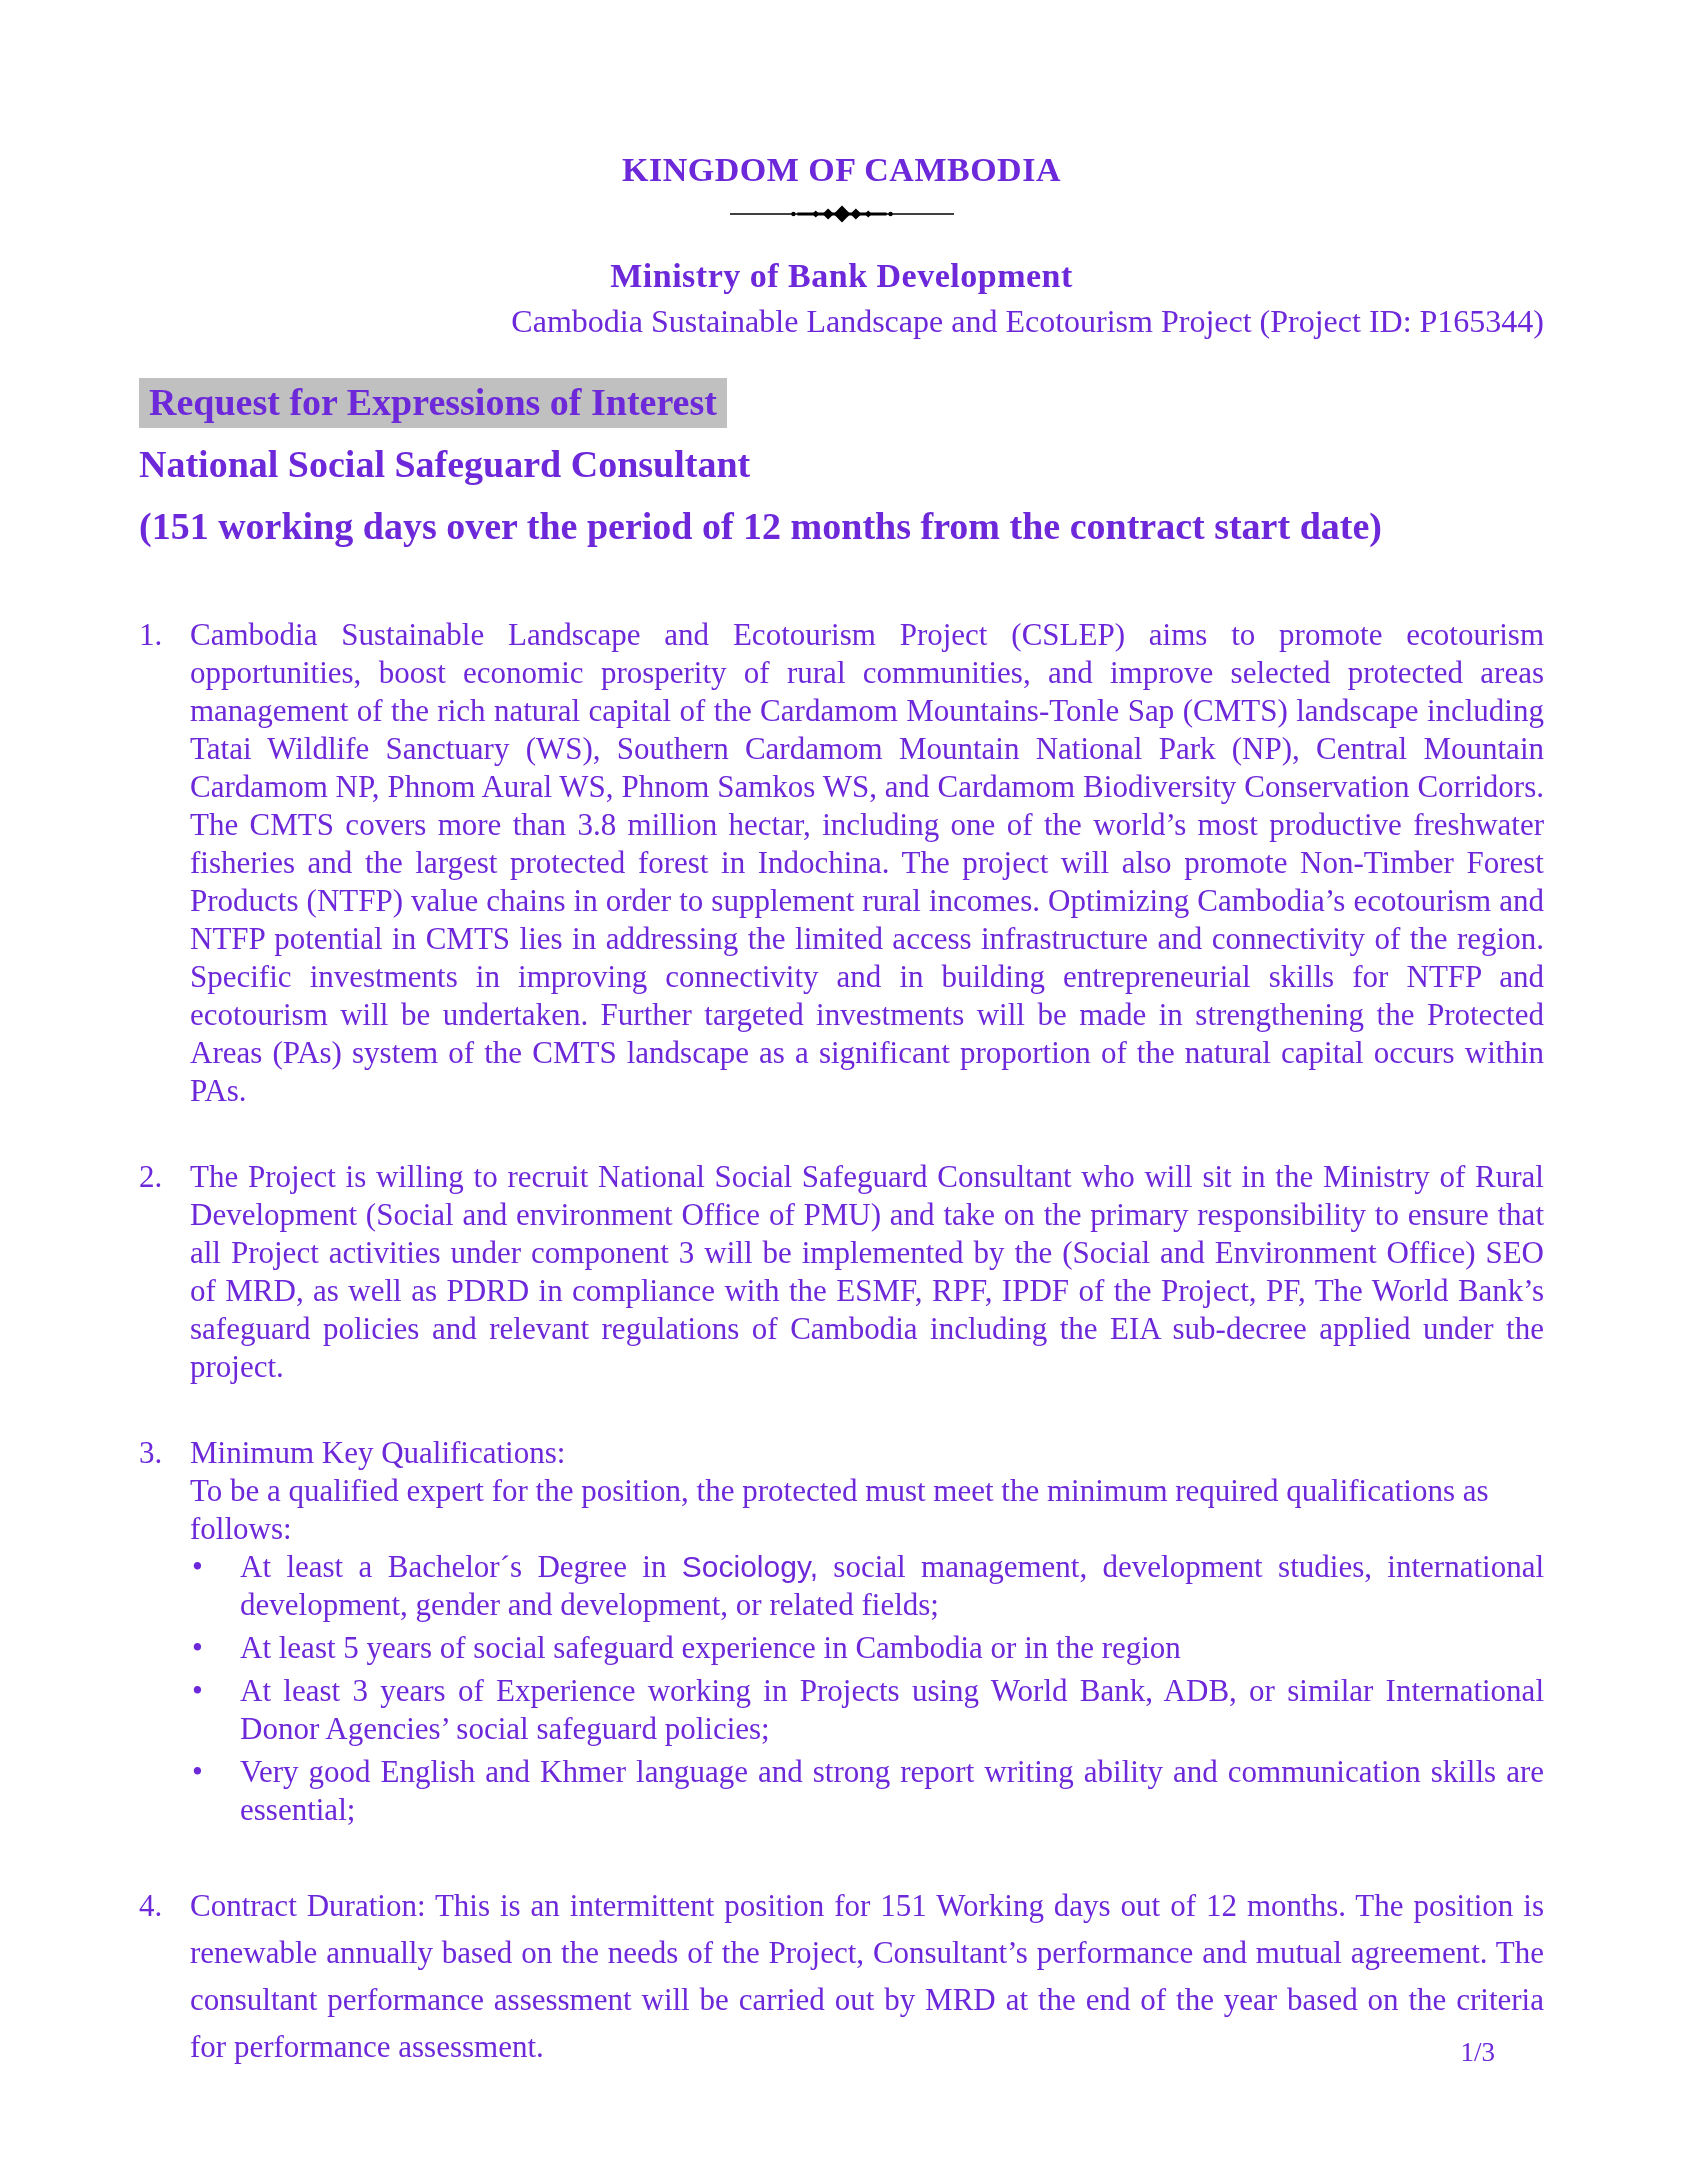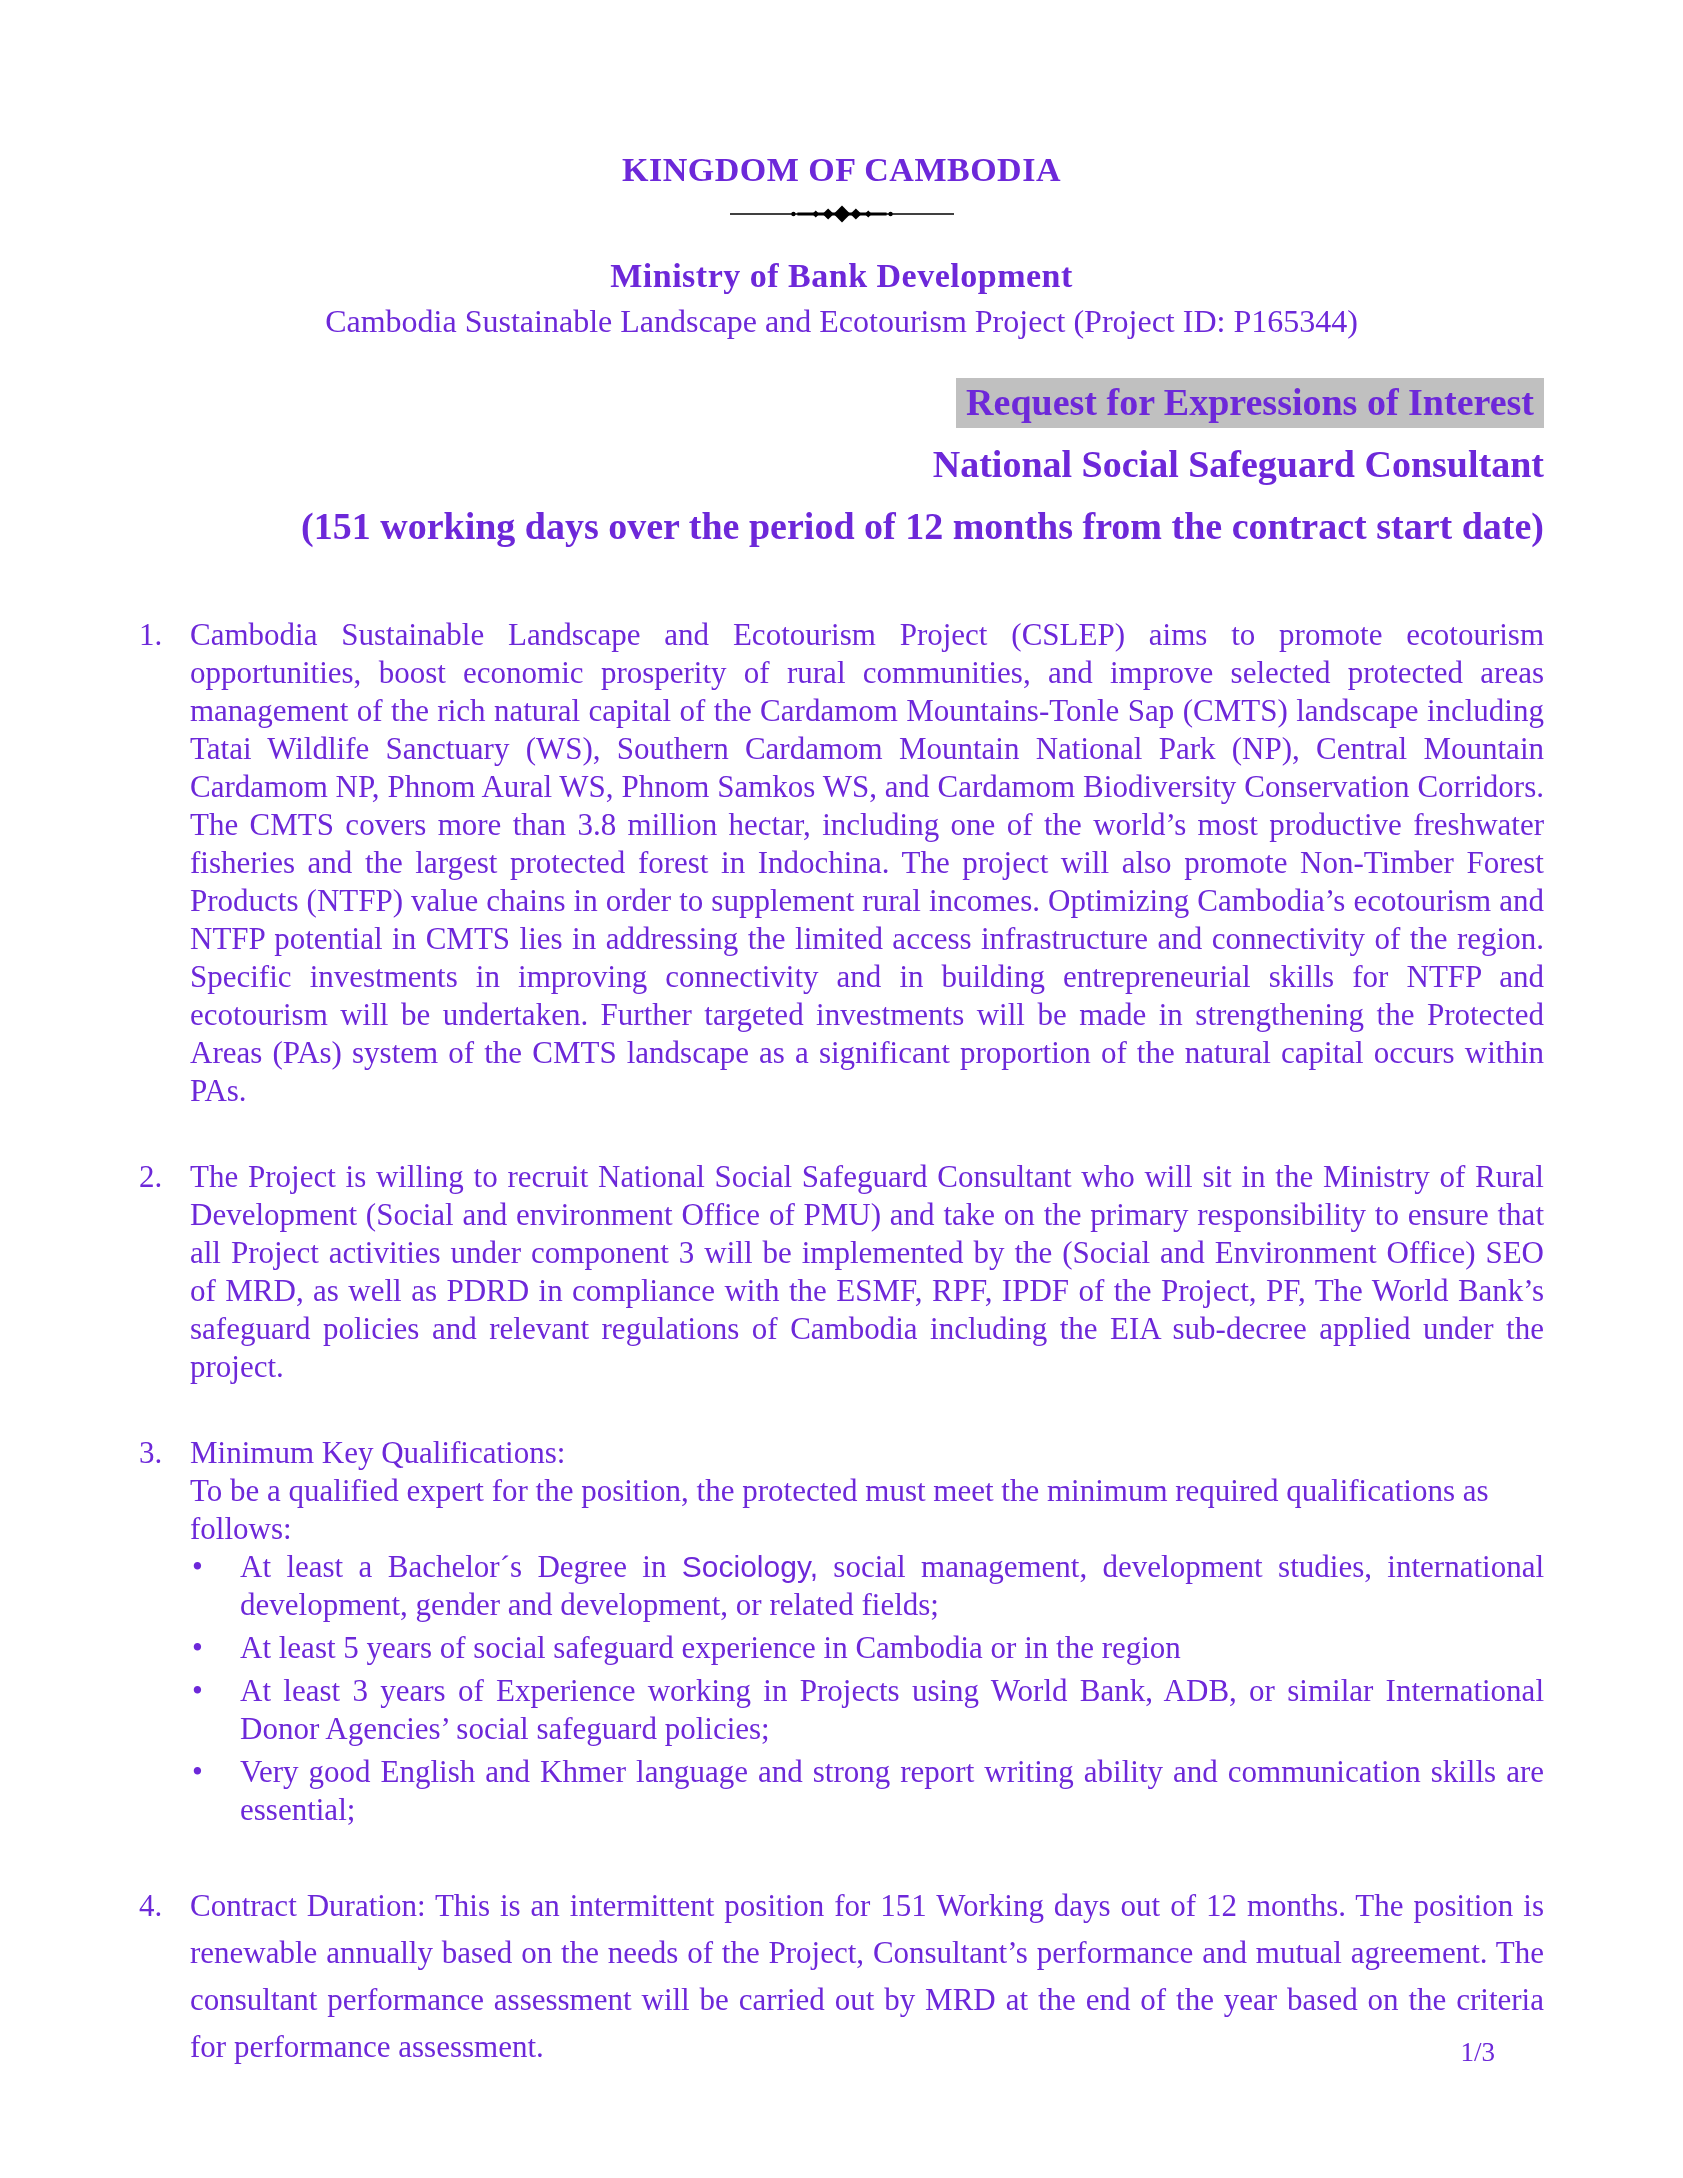--- a/index.html
+++ b/index.html
@@ -18,24 +18,24 @@
   
   .doc-header { text-align: center; }
   .h-bold {
     font-weight: bold;
     font-size: 34px;
     line-height: 46px;
     letter-spacing: 0.5px;
   }
   .ornament { margin: 8px auto 6px auto; line-height: 0; }
   .ministry { margin-top: 26px; }
-  .subtitle { font-size: 32px; line-height: 44px; }
+  .subtitle { font-size: 32px; line-height: 44px; text-align: right; }
 
   
-  .title-block { text-align: right; margin-top: 34px; }
+  .title-block { text-align: left; margin-top: 34px; }
   .t-line {
     font-weight: bold;
     font-size: 38px;
     line-height: 50px;
   }
   .t-line + .t-line { margin-top: 12px; }
   .highlight { background: #c0c0c0; padding: 3px 10px 5px 10px; }
 
   
   .doc-body { margin-top: 65px; font-size: 31px; line-height: 38px; }

